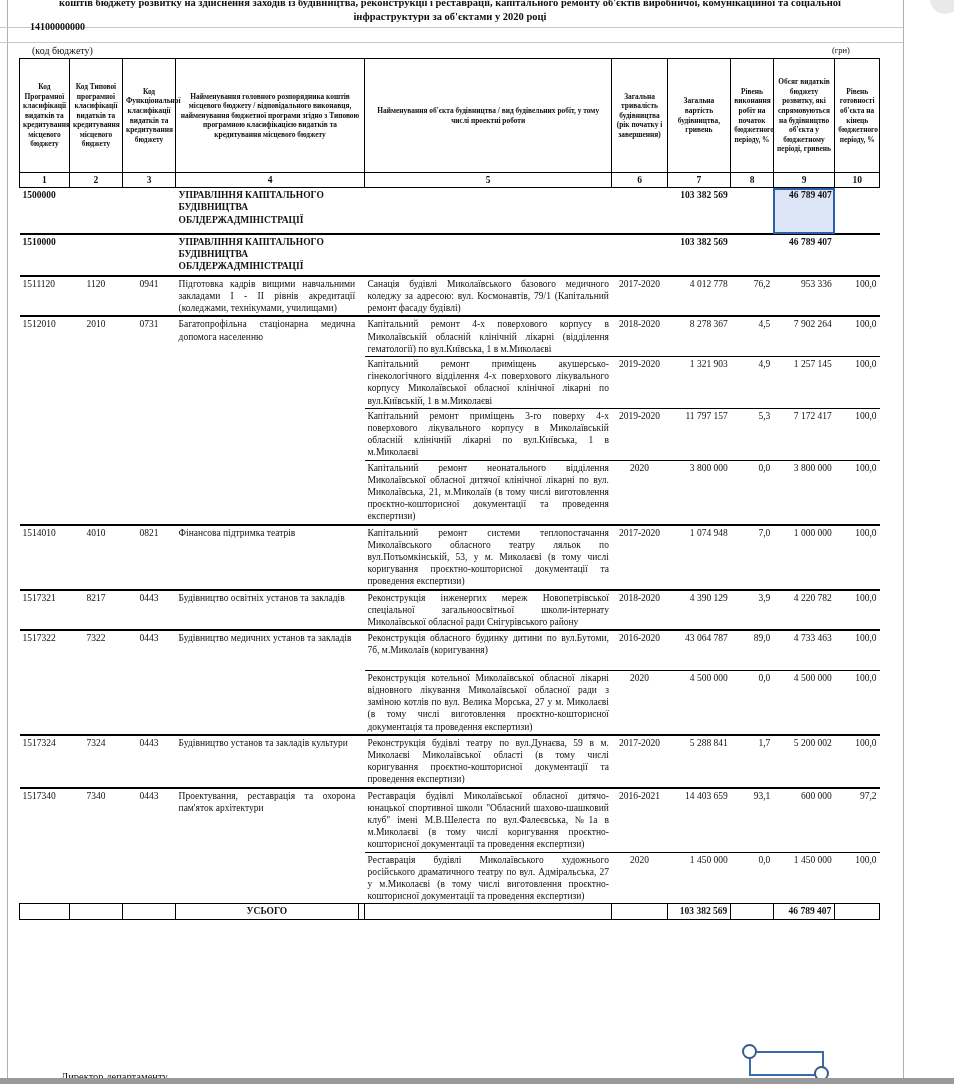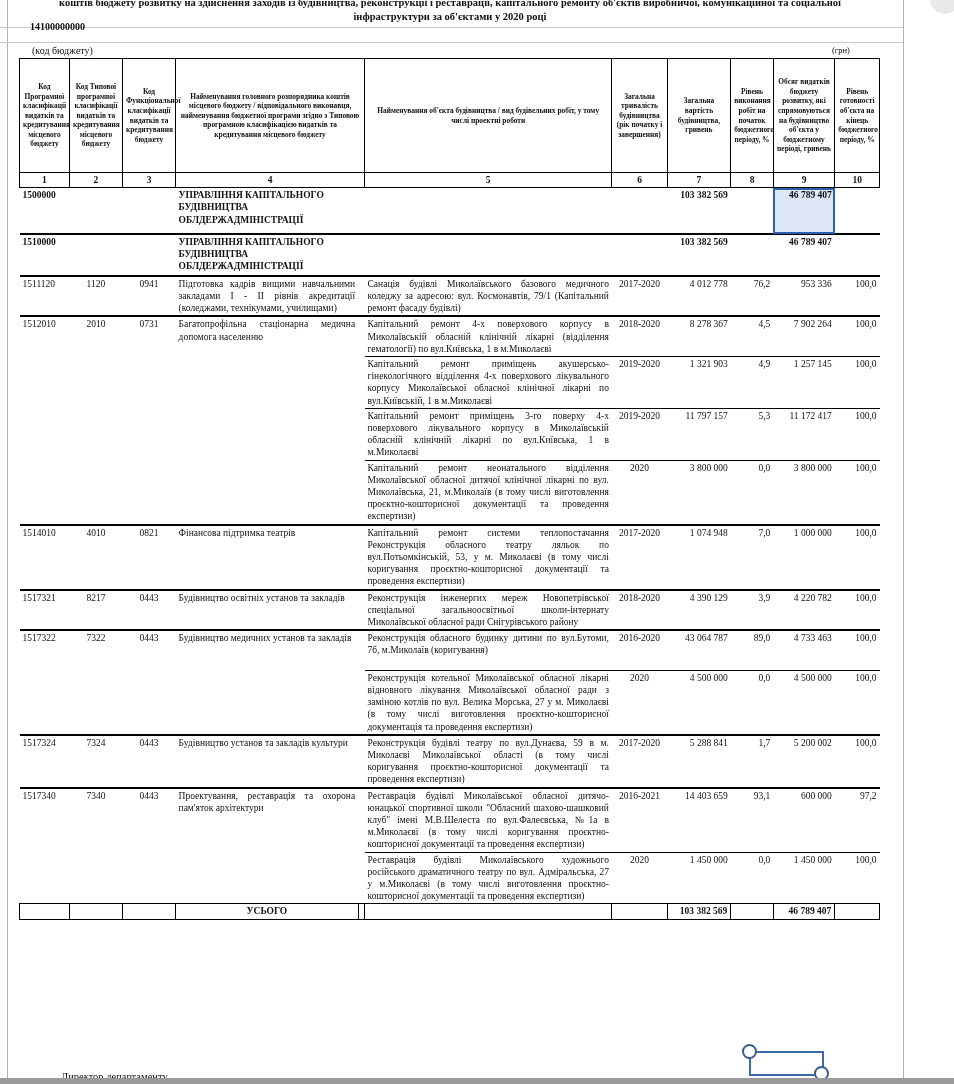--- a/index.html
+++ b/index.html
@@ -158,38 +158,38 @@
           <td class="right objsep">1 321 903</td>
           <td class="right objsep">4,9</td>
           <td class="right objsep">1 257 145</td>
           <td class="right objsep">100,0</td>
         </tr>
         <tr style="height: 40px;">
           <td class="just objsep">Капітальний ремонт приміщень 3-го поверху 4-х поверхового лікувального корпусу в Миколаївській обласній клінічній лікарні по вул.Київська, 1 в м.Миколаєві</td>
           <td class="center objsep">2019-2020</td>
           <td class="right objsep">11 797 157</td>
           <td class="right objsep">5,3</td>
-          <td class="right objsep">11 172 417</td>
+          <td class="right objsep">7 172 417</td>
           <td class="right objsep">100,0</td>
         </tr>
         <tr style="height: 40px;">
           <td class="just objsep">Капітальний ремонт неонатального відділення Миколаївської обласної дитячої клінічної лікарні по вул. Миколаївська, 21, м.Миколаїв (в тому числі виготовлення проєктно-кошторисної документації та проведення експертизи)</td>
           <td class="center objsep">2020</td>
           <td class="right objsep">3 800 000</td>
           <td class="right objsep">0,0</td>
           <td class="right objsep">3 800 000</td>
           <td class="right objsep">100,0</td>
         </tr>
         <tr class="sep" style="height: 40px;">
           <td rowspan="1">1514010</td>
           <td class="center" rowspan="1">4010</td>
           <td class="center" rowspan="1">0821</td>
           <td class="just" rowspan="1">Фінансова підтримка театрів</td>
           <td rowspan="1"></td>
-          <td class="just">Капітальний ремонт системи теплопостачання Реконструкція обласного театру ляльок по вул.Потьомкінській, 53, у м. Миколаєві (в тому числі коригування проєктно-кошторисної документації та проведення експертизи)</td>
+          <td class="just">Капітальний ремонт системи теплопостачання Миколаївського обласного театру ляльок по вул.Потьомкінській, 53, у м. Миколаєві (в тому числі коригування проєктно-кошторисної документації та проведення експертизи)</td>
           <td class="center">2017-2020</td>
           <td class="right">1 074 948</td>
           <td class="right">7,0</td>
           <td class="right">1 000 000</td>
           <td class="right">100,0</td>
         </tr>
         <tr class="sep" style="height: 40px;">
           <td rowspan="1">1517321</td>
           <td class="center" rowspan="1">8217</td>
           <td class="center" rowspan="1">0443</td>

